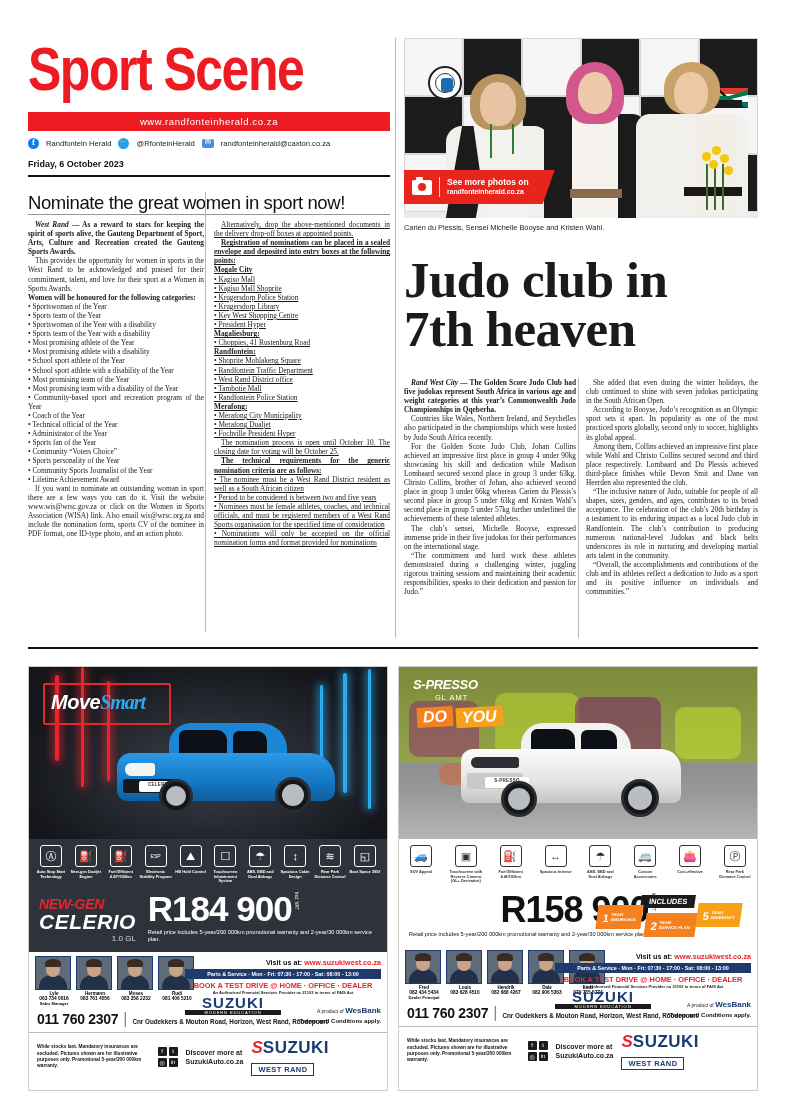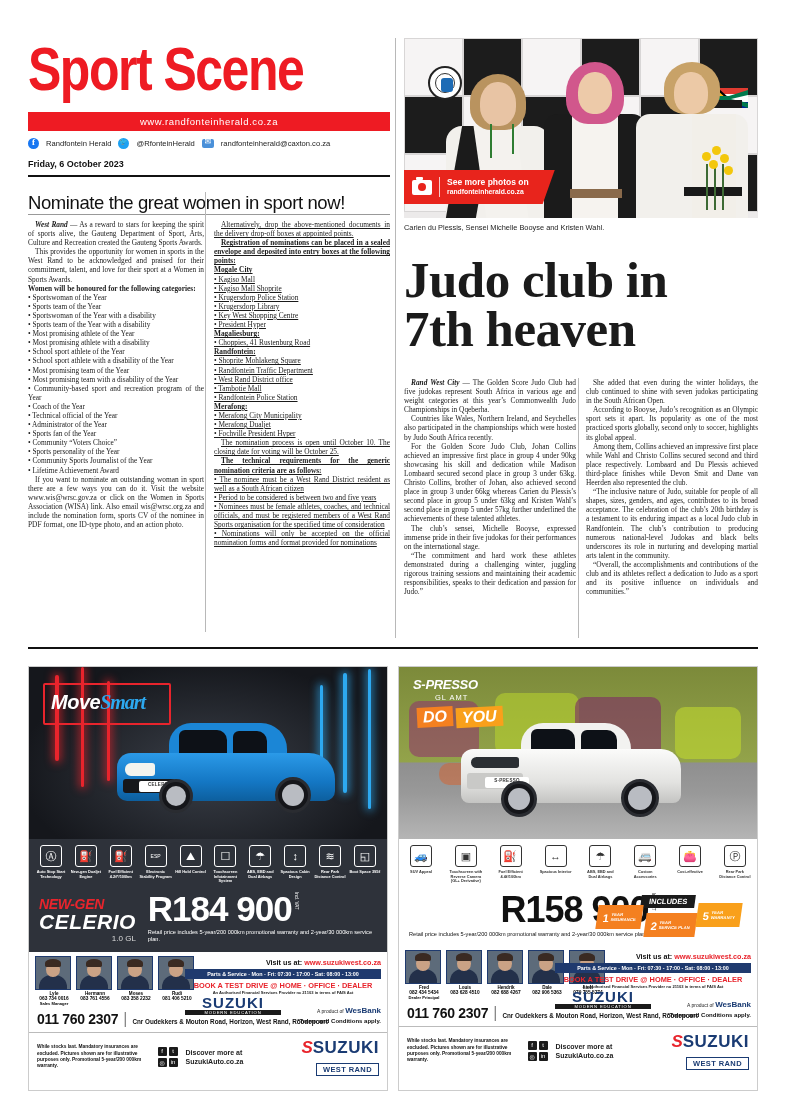--- a/index.html
+++ b/index.html
@@ -102,21 +102,21 @@
     position:absolute;
     font-family:"Liberation Serif", serif;
     font-size: 7.35px; line-height: 9.1px;
     color:#1a1a1a; text-align: justify;
   }
   .col p { margin:0; text-indent: 7px; }
   .col p.b { font-weight:700; text-indent:0; }
   .col p.bi { font-weight:700; text-indent:7px; }
   .col p.li { text-indent:0; }
   .col i { font-style:italic; }
-  .col b { font-weight:400; }
+  .col b { font-weight:700; }
 
   #col-a { left:28px; top:220px; width:176px; }
   #col-b { left:214px; top:220px; width:176px;text-decoration:underline; }
   #col-c { left:404px; top:378px; width:172px; }
   #col-d { left:586px; top:378px; width:172px; }
 
   .vrule { position:absolute; width:1px; background:#b8b8b8; }
   .hr-black { position:absolute; background:#111; }
 
   
@@ -211,21 +211,21 @@
   .phone-row { display:flex; align-items:baseline; padding:2px 8px 4px 8px; }
   .phone-big { font-size:14px; font-weight:700; color:#111; letter-spacing:-.3px; }
   .phone-sep { margin:0 5px; color:#888; }
   .phone-addr { font-size:6.3px; font-weight:700; color:#111; }
 
   .foot-strip { border-top:1px solid #bbb; display:flex; align-items:center; padding:5px 8px; gap:8px; }
   .foot-legal { font-size:4.8px; line-height:6.2px; font-weight:700; color:#111; width:128px; }
   .soc-sq { width:9px; height:9px; background:#1b1b1b; color:#fff; font-size:6px; display:inline-flex; align-items:center; justify-content:center; border-radius:1px; }
   .soc-grid { display:grid; grid-template-columns:repeat(2,9px); gap:2px; }
   .discover { font-size:7px; font-weight:700; color:#222; line-height:9px; }
-  .suz-logo-box { margin-left:auto; text-align:right; }
+  .suz-logo-box { margin-left:auto; text-align:left; }
   .suz-s { color:#e8242c; font-weight:700; font-size:17px; font-style:italic; }
   .suz-word2 { color:#1a3b73; font-weight:700; font-size:17px; letter-spacing:.5px; }
   .westrand { border:1.5px solid #1a3b73; color:#1a3b73; font-weight:700; font-size:7.5px; padding:1px 6px; display:inline-block; margin-top:2px; letter-spacing:.4px;}
 </style>
 </head>
 <body>
 
 <div class="page">
 
   <div class="masthead">

